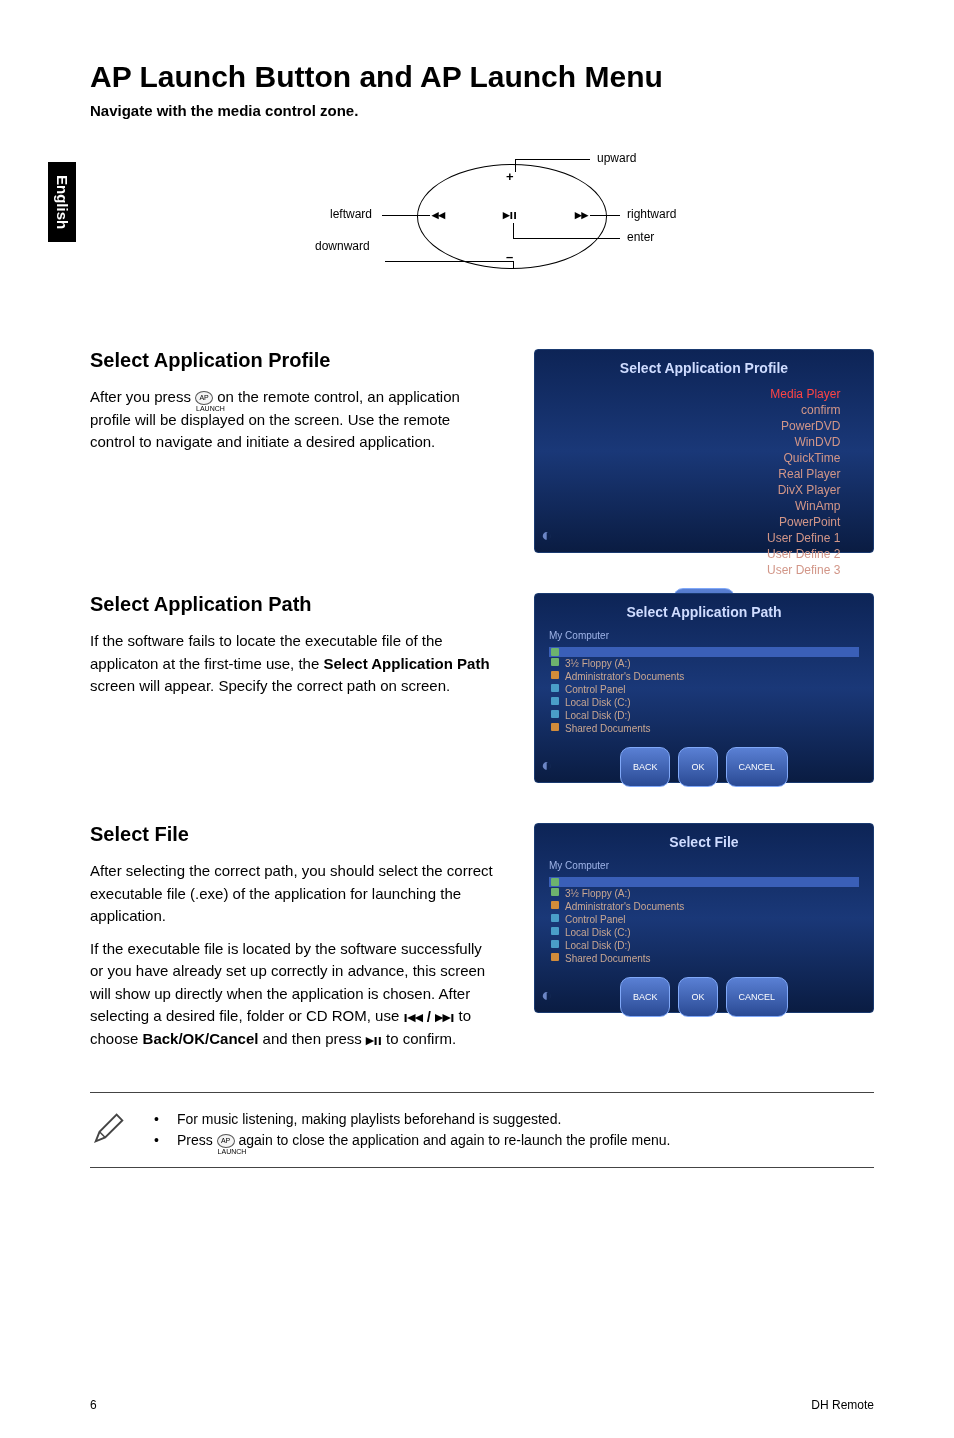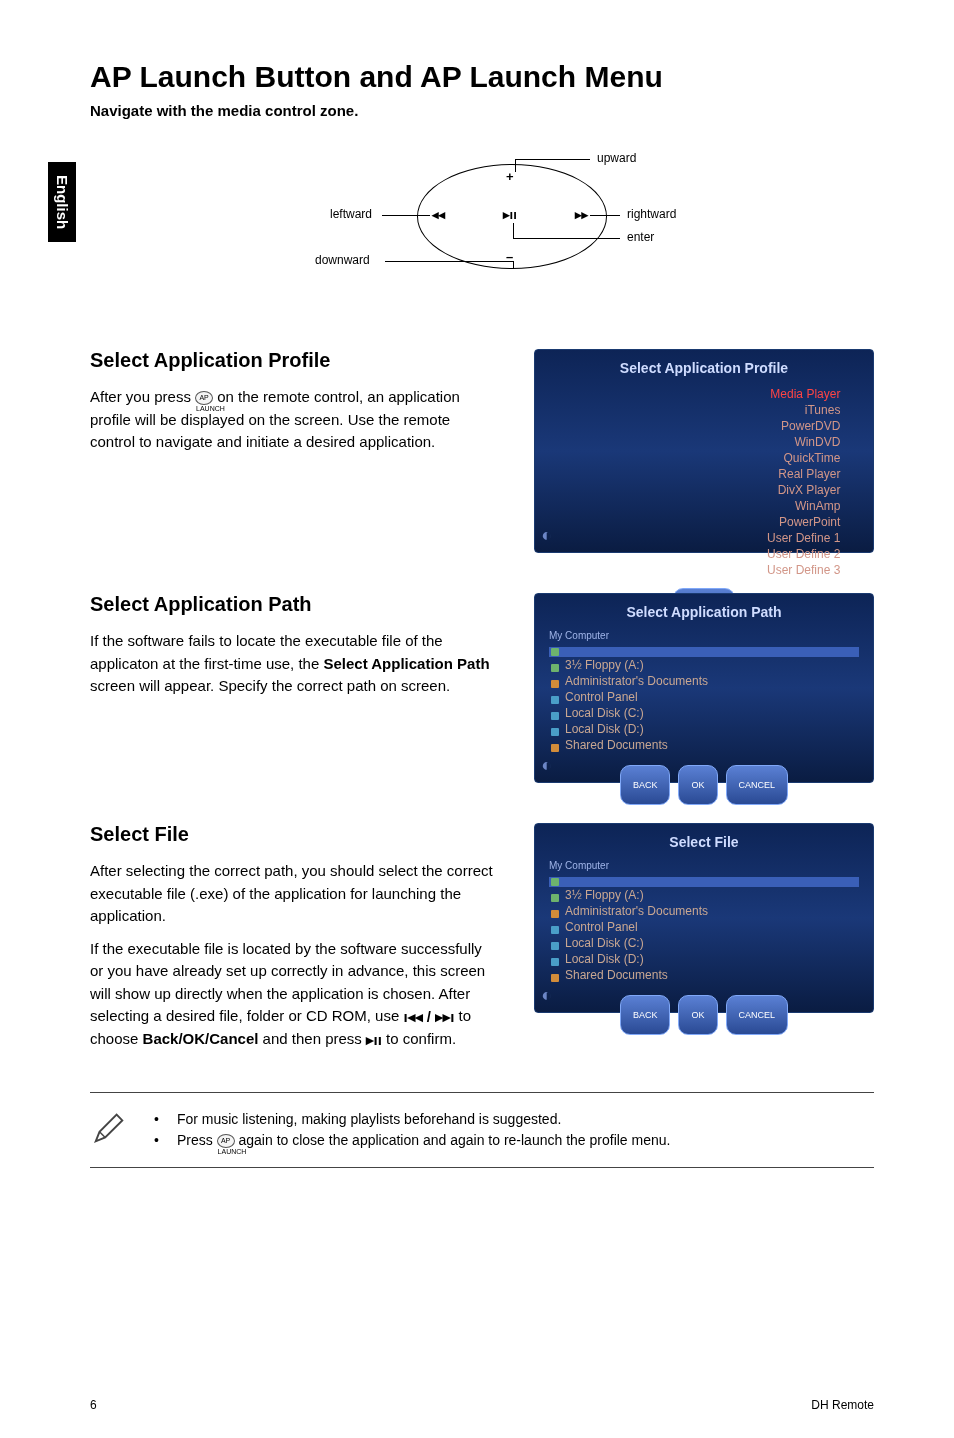--- a/index.html
+++ b/index.html
@@ -113,23 +113,23 @@
     text-align: right;
   }
   .app-list .item.sel {
     color: #ff4444;
   }
   .file-list {
     padding: 2px 0;
   }
   .file-list .row {
     display: flex;
-    align-items: flex-end;
+    align-items: flex-start;
     gap: 6px;
-    font-size: 12px;
+    font-size: 10px;
     padding: 1px 2px;
     color: #c9a792;
   }
   .file-list .row.sel {
     background: #3a5fb8;
     color: #fff;
   }
   .dot-g { width:8px; height:8px; background:#6db36d; border-radius:1px; }
   .dot-o { width:8px; height:8px; background:#d28c3a; border-radius:1px; }
   .dot-t { width:8px; height:8px; background:#4a9ec8; border-radius:1px; }
@@ -230,36 +230,36 @@
   <span class="diag-label" style="left:330px; top:12px">upward</span>
   <div class="diag-line" style="left:115px; top:76px; width:48px; height:1px"></div>
   <span class="diag-label" style="left:63px; top:68px">leftward</span>
   <div class="diag-line" style="left:323px; top:76px; width:30px; height:1px"></div>
   <span class="diag-label" style="left:360px; top:68px">rightward</span>
   <div class="diag-line" style="left:246px; top:84px; width:1px; height:15px"></div>
   <div class="diag-line" style="left:246px; top:99px; width:107px; height:1px"></div>
   <span class="diag-label" style="left:360px; top:91px">enter</span>
   <div class="diag-line" style="left:118px; top:122px; width:128px; height:1px"></div>
   <div class="diag-line" style="left:246px; top:122px; width:1px; height:8px"></div>
-  <span class="diag-label" style="left:48px; top:114px">downward</span>
+  <span class="diag-label" style="left:48px; top:100px">downward</span>
 </div>
 
 <div class="section">
   <div class="section-text">
     <div class="sub-title">Select Application Profile</div>
     <div class="body-text">
       <span>After you press </span><span class="inline-icon">AP LAUNCH</span><span> on the remote control, an application profile will be displayed on the screen. Use the remote control to navigate and initiate a desired application.</span>
     </div>
   </div>
   <div class="section-img">
     <div class="app-window" style="height:204px">
       <div class="app-title">Select Application Profile</div>
       <div class="app-list">
         <div class="item sel">Media Player</div>
-        <div class="item">iTunes</div>
+        <div class="item">confirm</div>
         <div class="item">PowerDVD</div>
         <div class="item">WinDVD</div>
         <div class="item">QuickTime</div>
         <div class="item">Real Player</div>
         <div class="item">DivX Player</div>
         <div class="item">WinAmp</div>
         <div class="item">PowerPoint</div>
         <div class="item">User Define 1</div>
         <div class="item">User Define 2</div>
         <div class="item">User Define 3</div>

